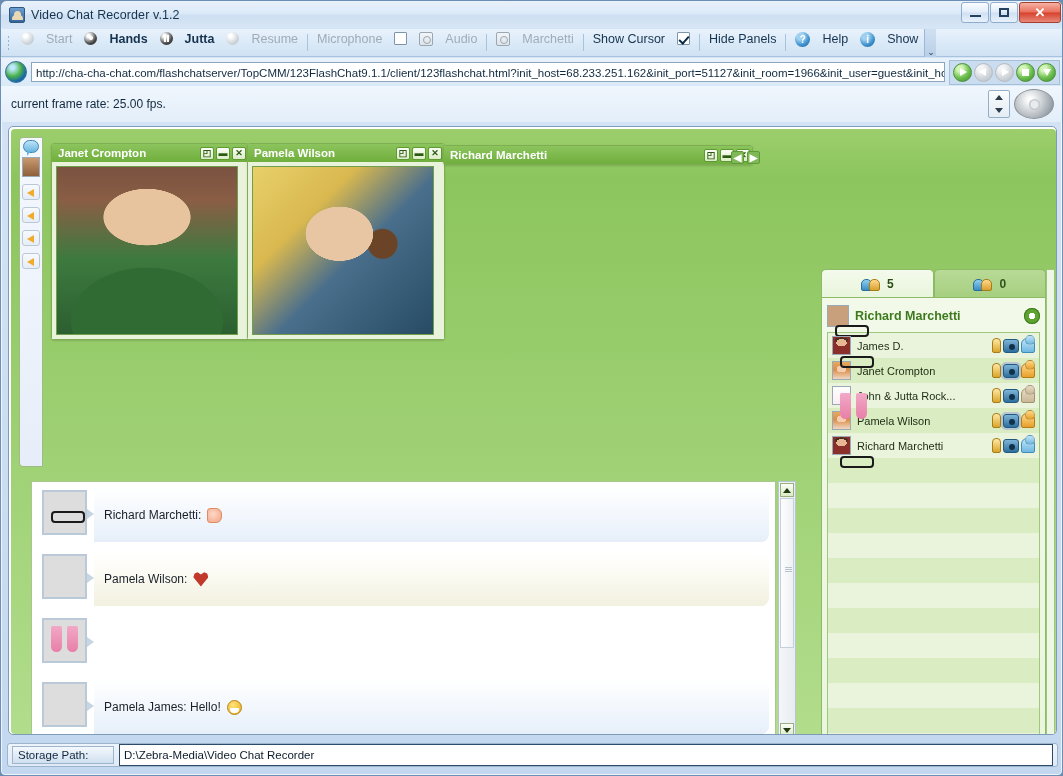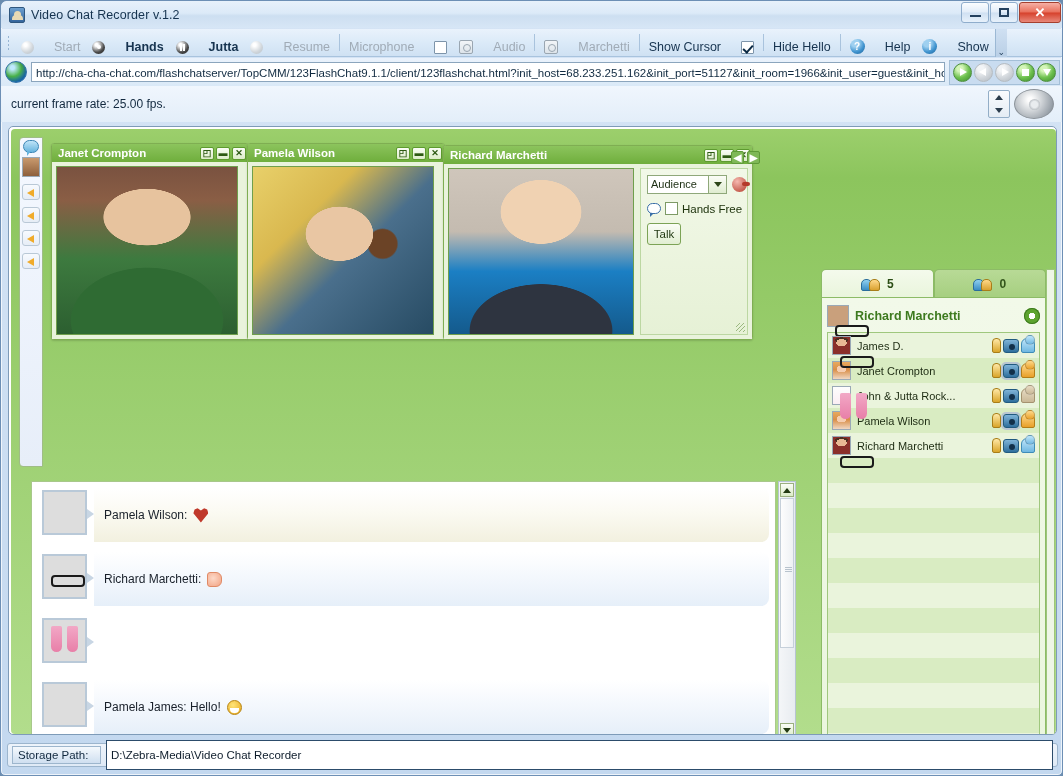--- a/index.html
+++ b/index.html
@@ -63,21 +63,21 @@
   .toolbar {
     position:absolute; left:0; top:28px; width:1063px; height:28px;
     background:linear-gradient(180deg,#e9f2fc 0%, #dbeaf8 50%, #cfe1f3 100%);
     border-bottom:1px solid #a8c3de;
     display:flex; align-items:center; padding-left:6px;
     white-space:nowrap;
   }
   .grip { width:3px; height:16px; margin-right:5px;
     background-image:radial-gradient(#96b4d2 40%, transparent 41%);
     background-size:3px 4px; }
-  .tb-item { display:flex; align-items:flex-end; gap:20px; padding:0 6px; height:22px; color:#16334f; font-size:12.5px;}
+  .tb-item { display:flex; align-items:flex-start; gap:12px; padding:0 6px; height:22px; color:#16334f; font-size:12.5px;}
   .tb-item.disabled { color:#a0abb6; }
   .tb-item.bold { font-weight:bold; }
   .tb-sep { width:1px; height:17px; background:#a9c3dd; margin:0 3px; }
   .rec-dot {
     width:13px;height:13px;border-radius:50%;
     background:radial-gradient(circle at 35% 30%, #fff 0 12%, #4a4a4a 60%, #1d1d1d 100%);
     display:inline-block;position:relative;
   }
   .rec-dot.off { background:radial-gradient(circle at 35% 30%, #fff 0 12%, #cfd5da 60%, #b6bfc7 100%); }
   .rec-dot.pause:after{
@@ -332,23 +332,23 @@
 
   
   .rscroll{position:absolute;right:1px;top:140px;width:9px;height:575px;background:#eef6e6;border:1px solid #9cc57a;}
 
   
   .statusbar{
     position:absolute;left:6px;top:742px;width:1051px;height:24px;
     background:linear-gradient(180deg,#eef4fb,#dfeaf6);border:1px solid #9cb5cd;border-radius:3px;
     display:flex;align-items:center;padding:0 4px;gap:5px;
   }
-  .sb-label{width:89px;height:18px;background:linear-gradient(180deg,#f5f9fd,#cfdff0);
+  .sb-label{width:102px;height:18px;background:linear-gradient(180deg,#f5f9fd,#cfdff0);
     border:1px solid #9db6cd;display:flex;align-items:center;padding-left:5px;font-size:11.5px;color:#10283e;}
-  .sb-path{flex:1;height:30px;background:#fff;border:1px solid #2c4c6b;display:flex;align-items:center;
+  .sb-path{flex:1;height:22px;background:#fff;border:1px solid #2c4c6b;display:flex;align-items:center;
     padding-left:4px;font-size:11.5px;color:#0d1c2b;}
 </style>
 </head>
 <body>
 
 <div class="window">
 
   <div class="titlebar">
     <div class="title-icon"></div>
     <div class="title-text">Video Chat Recorder v.1.2</div>
@@ -395,21 +395,21 @@
       <span class="ico-sq"></span>
       <span>Marchetti</span>
     </div>
     <div class="tb-sep"></div>
     <div class="tb-item">
       <span>Show Cursor</span>
       <span class="chk on"></span>
     </div>
     <div class="tb-sep"></div>
     <div class="tb-item">
-      <span>Hide Hello</span>
+      <span>Hide Panels</span>
     </div>
     <div class="tb-sep"></div>
     <div class="tb-item">
       <span class="help-ico">?</span>
       <span>Help</span>
     </div>
     <div class="tb-item">
       <span class="about-ico">i</span>
       <span>Show</span>
     </div>
@@ -492,69 +492,48 @@
       </div>
 
       <div class="vwin" style="left:400px;width:310px;top:8px;">
         <div class="vhead">
           <span>Richard Marchetti</span>
           <span class="sp"></span>
           <span class="vb">◰</span>
           <span class="vb">▬</span>
           <span class="vb">✕</span>
         </div>
-        <div class="vbody" style="height:175px;">
-          <div class="vframe" style="width:186px;height:167px;">
-            <div class="vimg p3"></div>
-          </div>
-          <div class="vside">
-            <div class="audsel">
-              <div class="fld">Audience</div>
-              <div class="drop">
-                    <i></i>
-                  </div>
-              <div class="lock-ic"></div>
-            </div>
-            <div class="hf">
-              <span class="hf-bub"></span>
-              <span class="hf-chk"></span>
-              <span>Hands Free</span>
-            </div>
-            <div class="talkbtn">Talk</div>
-            <div class="resize-grip"></div>
-          </div>
-        </div>
         <div class="vnav">
           <b>◀</b>
           <b>▶</b>
         </div>
       </div>
     </div>
 
     <div class="chatwrap">
       <div class="chatbox">
+
+        <div class="msg blue">
+          <div class="av av-rm"></div>
+          <div class="tail"></div>
+          <div class="body">
+            <div class="txt">
+              <span>Richard Marchetti:</span>
+              <span class="emo thumb"></span>
+            </div>
+          </div>
+        </div>
 
         <div class="msg cream">
           <div class="av av-pw"></div>
           <div class="tail"></div>
           <div class="body">
             <div class="txt">
               <span>Pamela Wilson:</span>
               <span class="emo heart"></span>
-            </div>
-          </div>
-        </div>
-
-        <div class="msg blue">
-          <div class="av av-rm"></div>
-          <div class="tail"></div>
-          <div class="body">
-            <div class="txt">
-              <span>Richard Marchetti:</span>
-              <span class="emo thumb"></span>
             </div>
           </div>
         </div>
 
         <div class="msg blue">
           <div class="av av-gl"></div>
           <div class="tail"></div>
         </div>
 
         <div class="msg blue">

